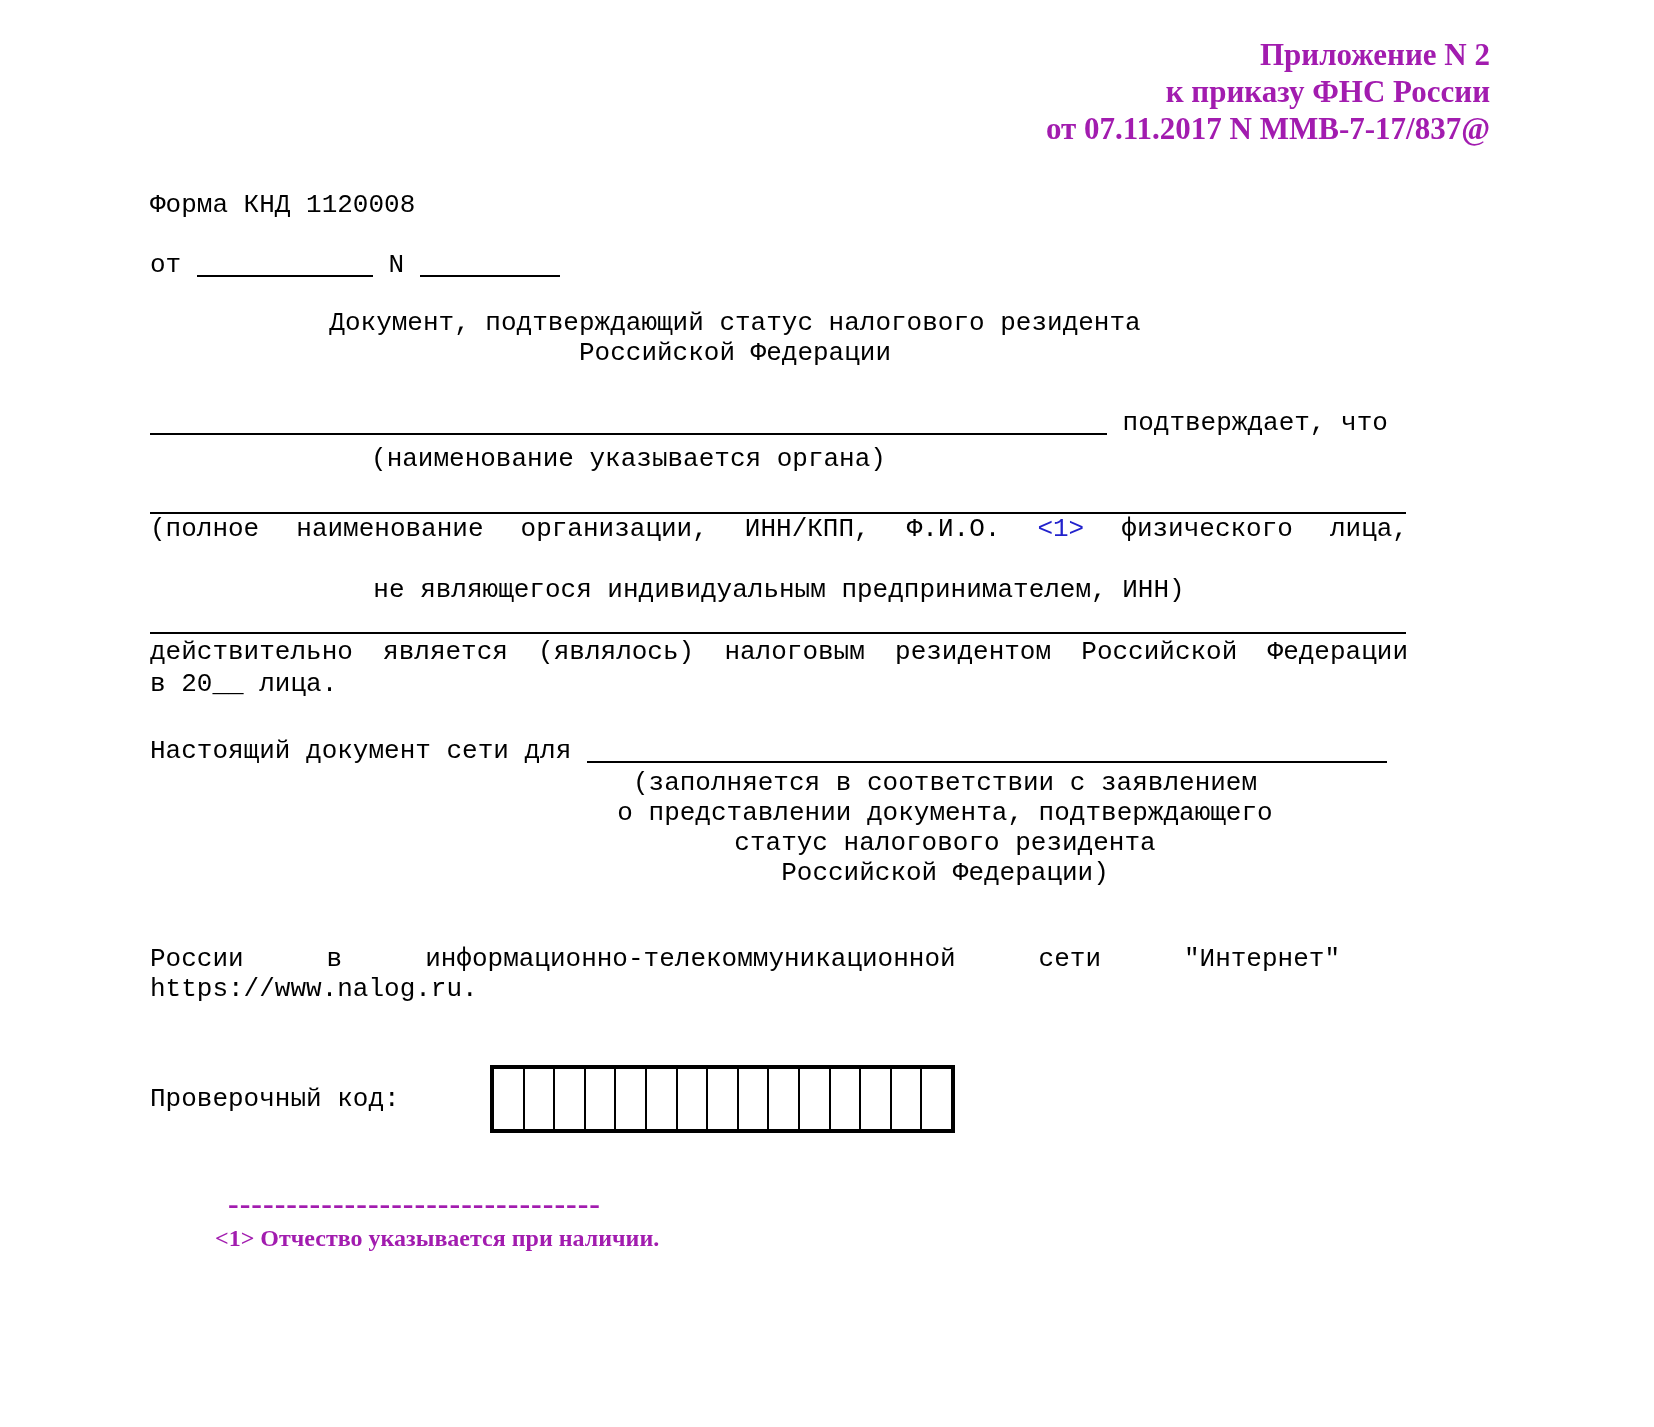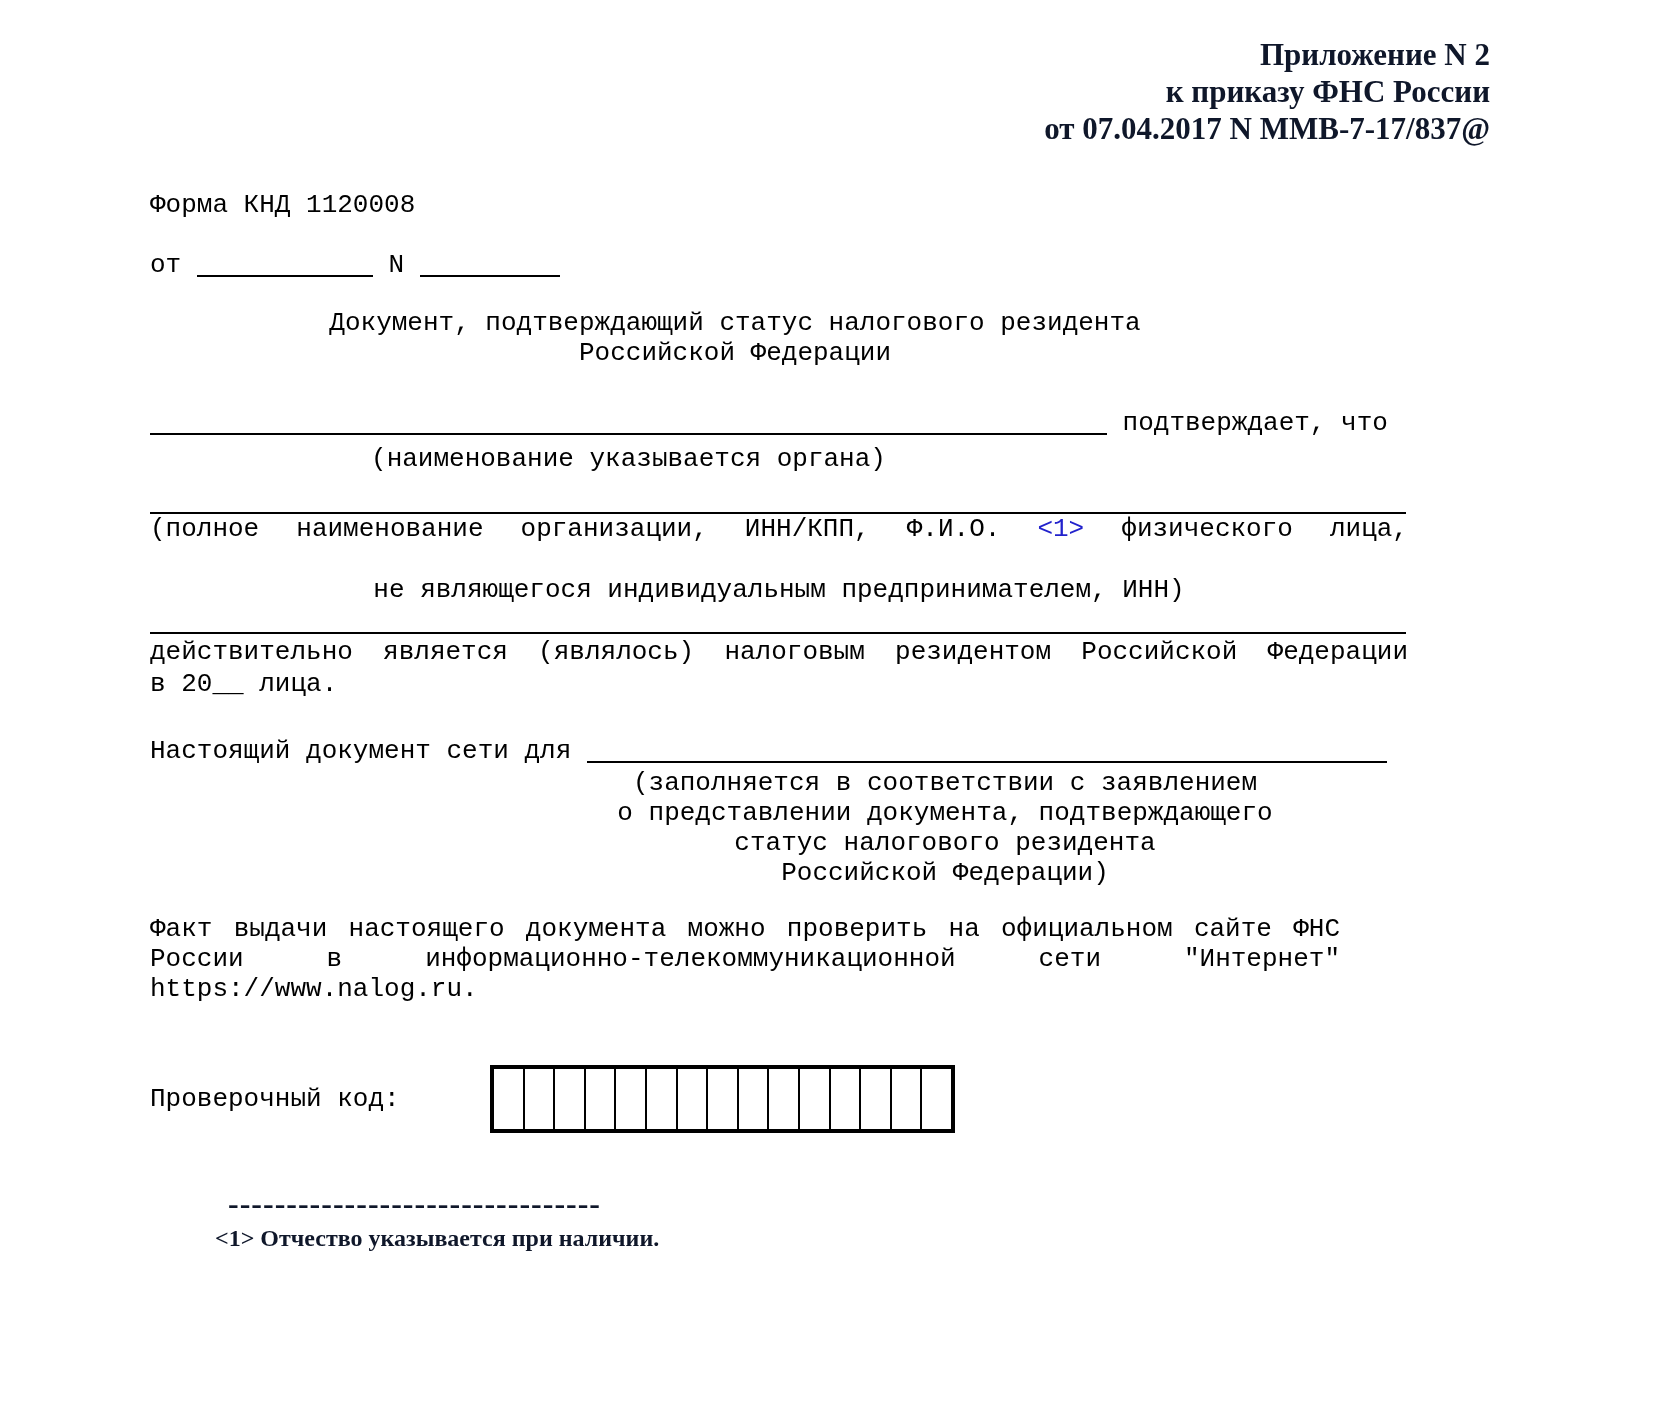--- a/index.html
+++ b/index.html
@@ -1,39 +1,39 @@
 <!DOCTYPE html>
 <html><head>
 <meta charset="utf-8">
 <style>
   html,body{margin:0;padding:0;background:#ffffff;}
   .page{position:relative;width:1654px;height:1427px;background:#ffffff;overflow:hidden;
         font-family:"Liberation Mono", monospace;color:#000;}
   .mono{position:absolute;font:26px/30px "Liberation Mono", monospace;color:#000;white-space:pre;}
   .just{white-space:normal;text-align:justify;text-align-last:justify;}
   .ctr{white-space:normal;text-align:center;}
-  .serif{position:absolute;font-family:"Liberation Serif", serif;font-weight:bold;color:#0f172a;}
+  .serif{position:absolute;font-family:"Liberation Serif", serif;font-weight:bold;color:#a21caf;}
   .blank{display:inline-block;height:22px;border-bottom:2px solid #000;vertical-align:-5px;}
   .w176{width:176px}.w140{width:140px}.w957{width:957px}.w800{width:800px}
   .rule{position:absolute;height:0;border-top:2px solid #000;}
   .ref{color:#2222cc;}
   .vgrid{position:absolute;left:490px;top:1065px;width:465px;height:68px;
          border:4px solid #000;box-sizing:border-box;display:flex;background:#fff;}
   .vcell{flex:1 1 0;border-left:2px solid #000;}
   .vcell:first-child{border-left:none;}
 </style>
 </head>
 <body>
 
 <div class="page">
 
   <div class="serif" style="top:36px;left:700px;right:164px;text-align:right;font-size:31px;line-height:37px;">
     <div>Приложение N 2</div>
     <div>к приказу ФНС России</div>
-    <div>от 07.04.2017 N ММВ-7-17/837@</div>
+    <div>от 07.11.2017 N ММВ-7-17/837@</div>
   </div>
 
   <div class="mono" style="top:190px;left:150px;">Форма КНД 1120008</div>
 
   <div class="mono" style="top:250px;left:150px;"><span>от </span><span class="blank w176"></span><span> N </span><span class="blank w140"></span></div>
 
   <div class="mono ctr" style="top:308px;left:150px;width:1170px;">Документ, подтверждающий статус налогового резидента</div>
   <div class="mono ctr" style="top:338px;left:150px;width:1170px;">Российской Федерации</div>
 
   <div class="mono" style="top:408px;left:150px;"><span class="blank w957"></span><span> подтверждает, что</span></div>
@@ -48,21 +48,20 @@
 
   <div class="mono just" style="top:637px;left:150px;width:1258px;">действительно является (являлось) налоговым резидентом Российской Федерации</div>
   <div class="mono" style="top:669px;left:150px;">в 20__ лица.</div>
 
   <div class="mono" style="top:736px;left:150px;"><span>Настоящий документ сети для </span><span class="blank w800"></span></div>
   <div class="mono ctr" style="top:768px;left:605px;width:680px;">(заполняется в соответствии с заявлением</div>
   <div class="mono ctr" style="top:798px;left:605px;width:680px;">о представлении документа, подтверждающего</div>
   <div class="mono ctr" style="top:828px;left:605px;width:680px;">статус налогового резидента</div>
   <div class="mono ctr" style="top:858px;left:605px;width:680px;">Российской Федерации)</div>
 
-  <div class="mono just" style="top:914px;left:150px;width:1190px;">Факт выдачи настоящего документа можно проверить на официальном сайте ФНС</div>
   <div class="mono just" style="top:944px;left:150px;width:1190px;">России в информационно-телекоммуникационной сети "Интернет"</div>
   <div class="mono" style="top:974px;left:150px;">https://www.nalog.ru.</div>
 
   <div class="mono" style="top:1084px;left:150px;">Проверочный код:</div>
   <div class="vgrid">
       <div class="vcell"></div>
       <div class="vcell"></div>
       <div class="vcell"></div>
       <div class="vcell"></div>
       <div class="vcell"></div>

